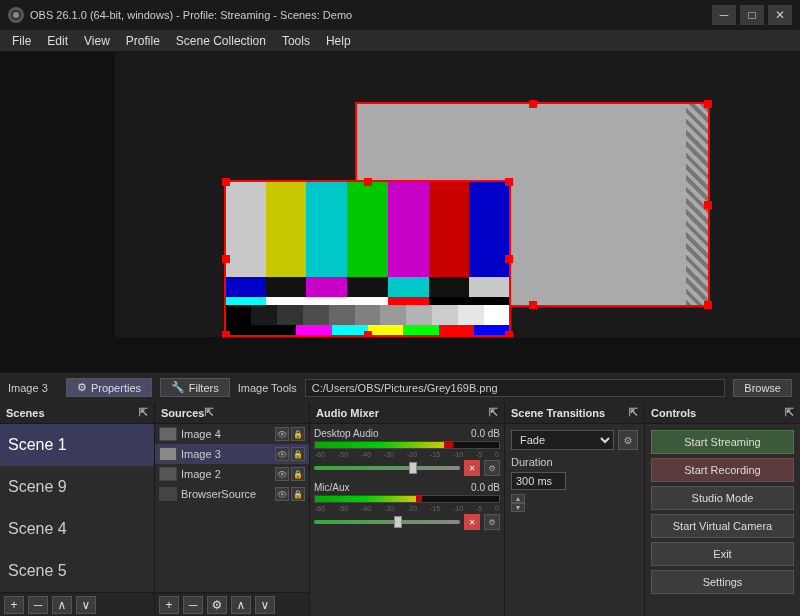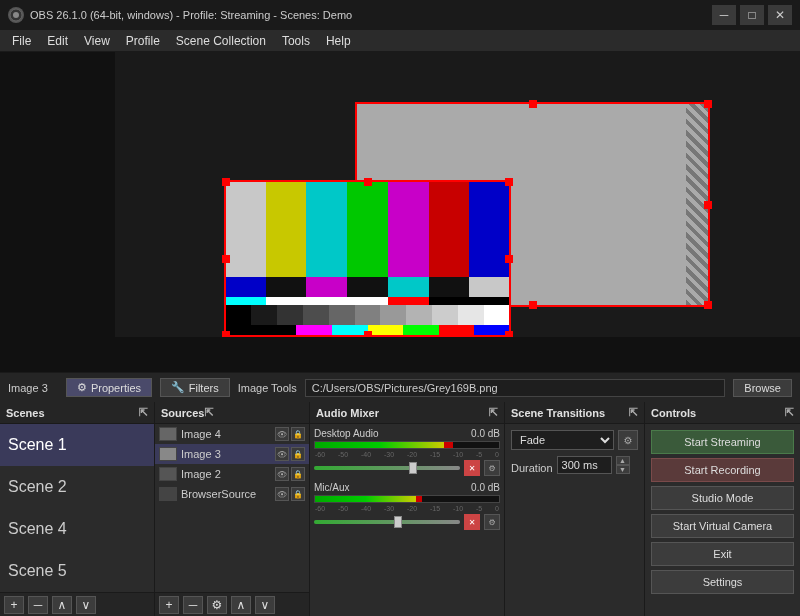--- a/index.html
+++ b/index.html
@@ -66,21 +66,21 @@
     .audio-mute-btn { width: 16px; height: 16px; background: #c44; border: none; display: flex; align-items: center; justify-content: center; font-size: 8px; cursor: pointer; color: white; }
     .audio-settings-btn { width: 16px; height: 16px; background: #3c3c3c; border: 1px solid #555; display: flex; align-items: center; justify-content: center; font-size: 8px; cursor: pointer; color: #aaa; }
 
     
     #transitions-panel { width: 140px; border-right: 1px solid #1a1a1a; display: flex; flex-direction: column; }
     #transitions-header { padding: 4px 6px; background: #252525; display: flex; justify-content: space-between; align-items: center; border-bottom: 1px solid #1a1a1a; font-size: 11px; font-weight: bold; }
     #transitions-content { padding: 6px; }
     .trans-row { display: flex; align-items: center; gap: 4px; margin-bottom: 6px; }
     .trans-select { flex: 1; background: #1e1e1e; border: 1px solid #555; color: #ddd; padding: 2px 4px; font-size: 11px; }
     .trans-gear { width: 20px; height: 20px; background: #3c3c3c; border: 1px solid #555; cursor: pointer; display: flex; align-items: center; justify-content: center; font-size: 10px; color: #aaa; }
-    .duration-row { display: flex; align-items: flex-end; gap: 4px; }
+    .duration-row { display: flex; align-items: flex-start; gap: 4px; flex-direction: column; }
     .duration-label { font-size: 11px; color: #ccc; }
     .duration-input { width: 55px; background: #1e1e1e; border: 1px solid #555; color: #ddd; padding: 2px 4px; font-size: 11px; }
     .duration-spin { display: flex; flex-direction: column; }
     .spin-btn { width: 14px; height: 9px; background: #3c3c3c; border: 1px solid #555; cursor: pointer; display: flex; align-items: center; justify-content: center; font-size: 7px; color: #aaa; line-height: 1; }
 
     
     #controls-panel { flex: 1; display: flex; flex-direction: column; }
     #controls-header { padding: 4px 6px; background: #252525; display: flex; justify-content: space-between; align-items: center; border-bottom: 1px solid #1a1a1a; font-size: 11px; font-weight: bold; }
     #controls-content { padding: 6px; display: flex; flex-direction: column; gap: 4px; }
     .control-btn { width: 100%; padding: 5px; background: #3c3c3c; border: 1px solid #555; color: #ddd; cursor: pointer; font-size: 11px; text-align: center; }
@@ -218,21 +218,21 @@
 
 <div id="bottom-panels">
 
   <div id="scenes-panel">
     <div id="scenes-header">
       <span>Scenes</span>
       <span style="cursor:pointer;color:#aaa;">⇱</span>
     </div>
     <div id="scenes-list">
       <div class="scene-item active">Scene 1</div>
-      <div class="scene-item">Scene 2</div>
+      <div class="scene-item">Scene 9</div>
       <div class="scene-item">Scene 4</div>
       <div class="scene-item">Scene 5</div>
       <div class="scene-item">Scene 6</div>
       <div class="scene-item">Scene 8</div>
     </div>
     <div id="scenes-footer">
       <button class="panel-footer-btn">+</button>
       <button class="panel-footer-btn">─</button>
       <button class="panel-footer-btn">∧</button>
       <button class="panel-footer-btn">∨</button>

